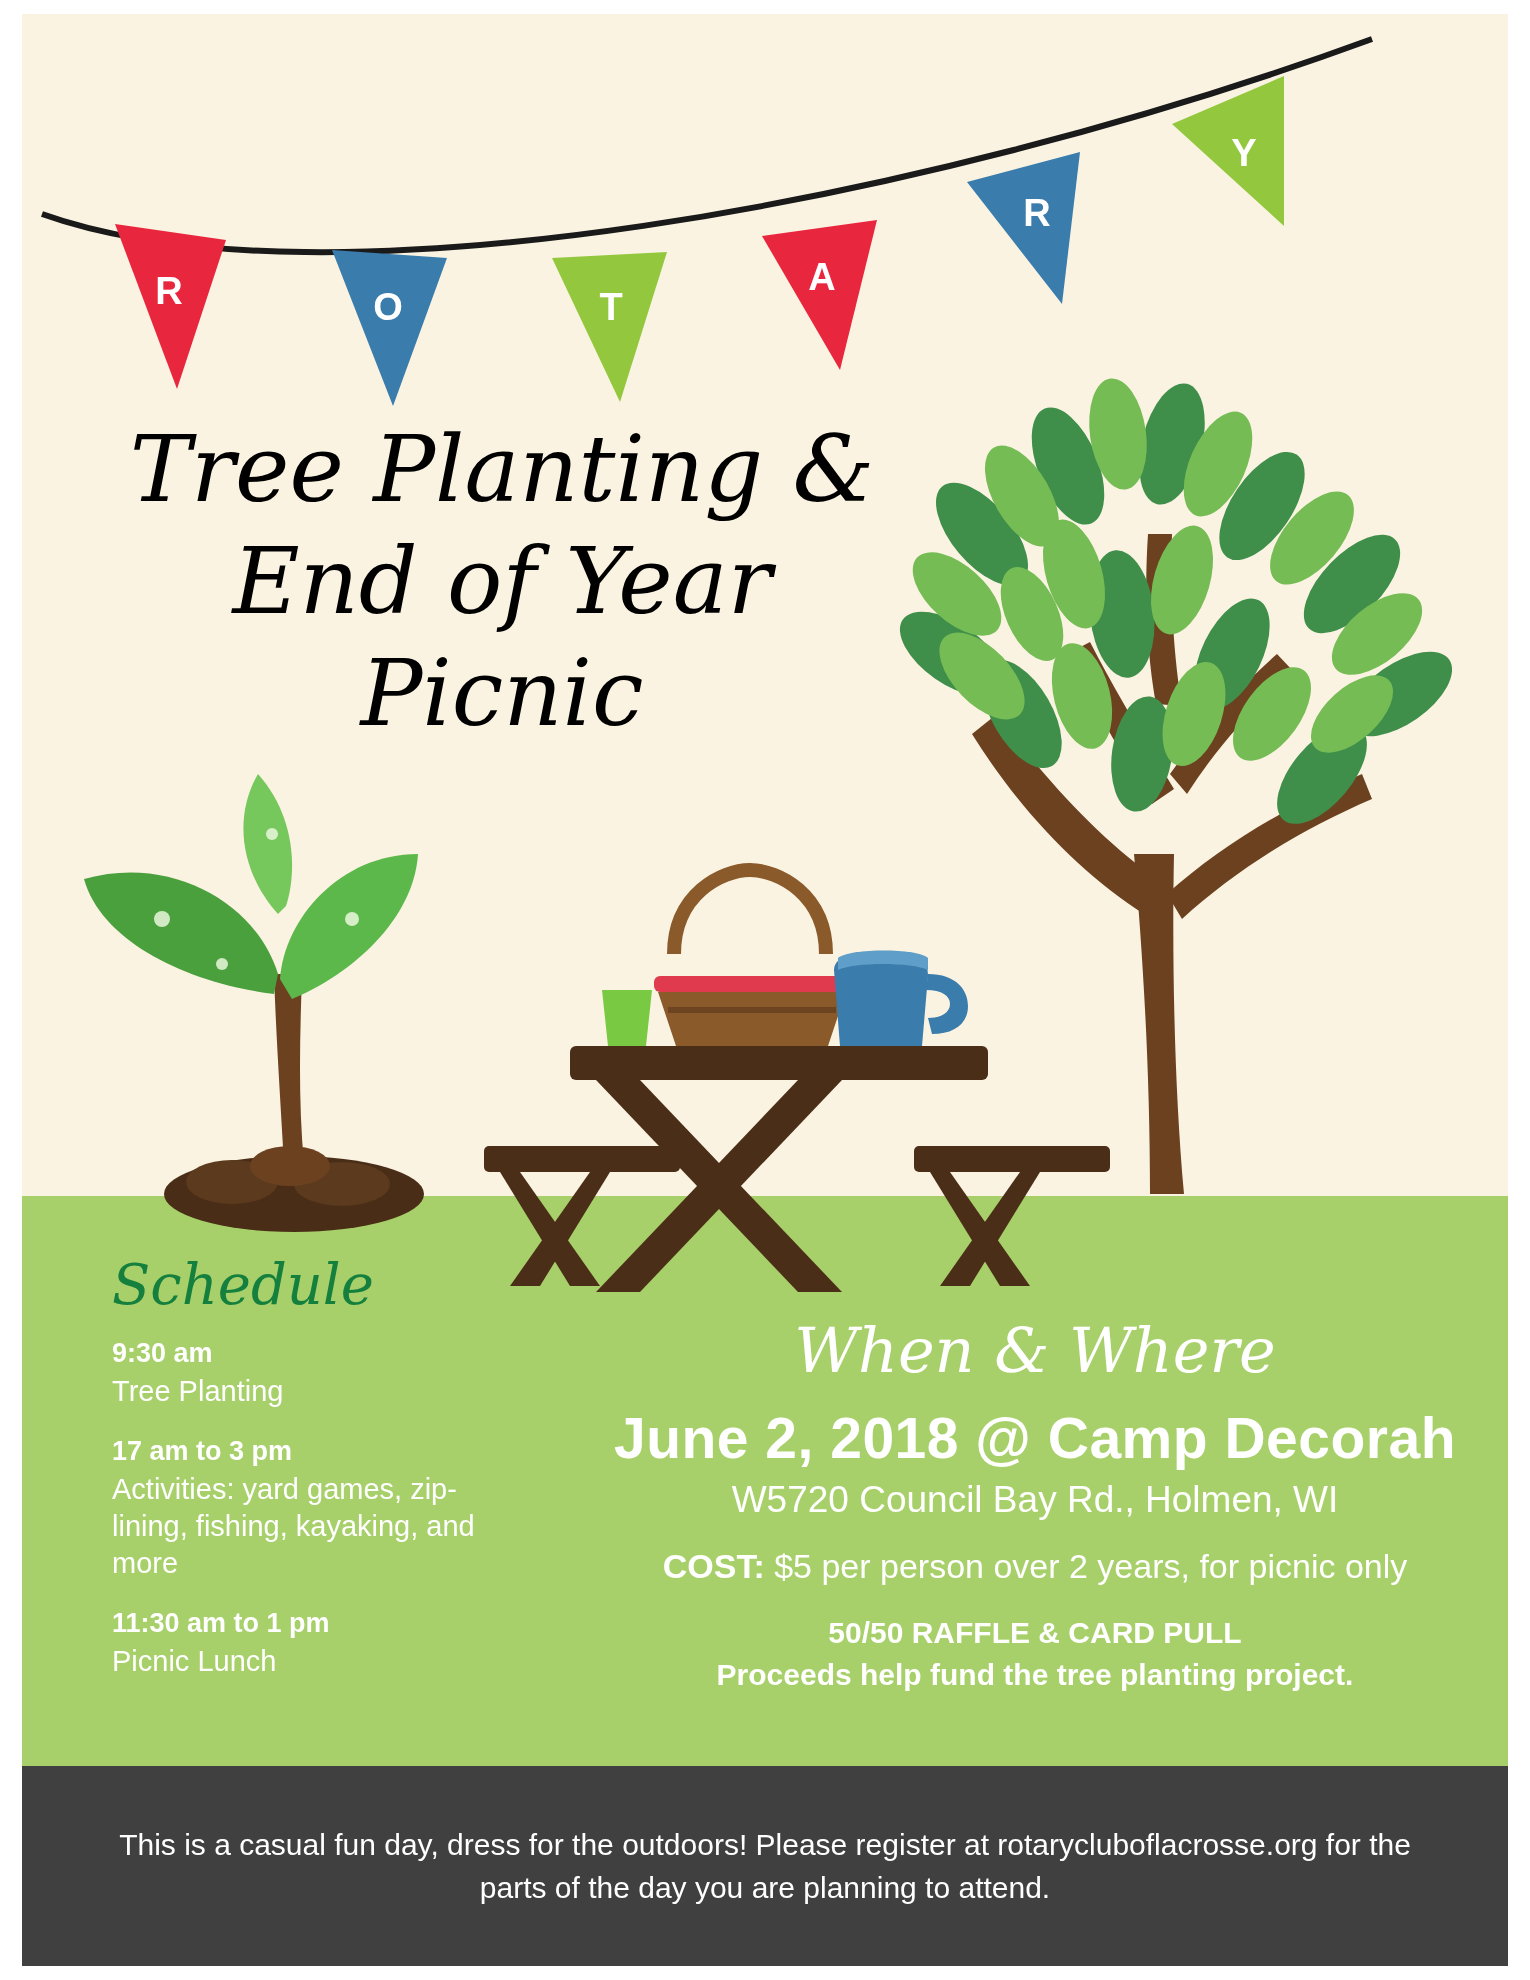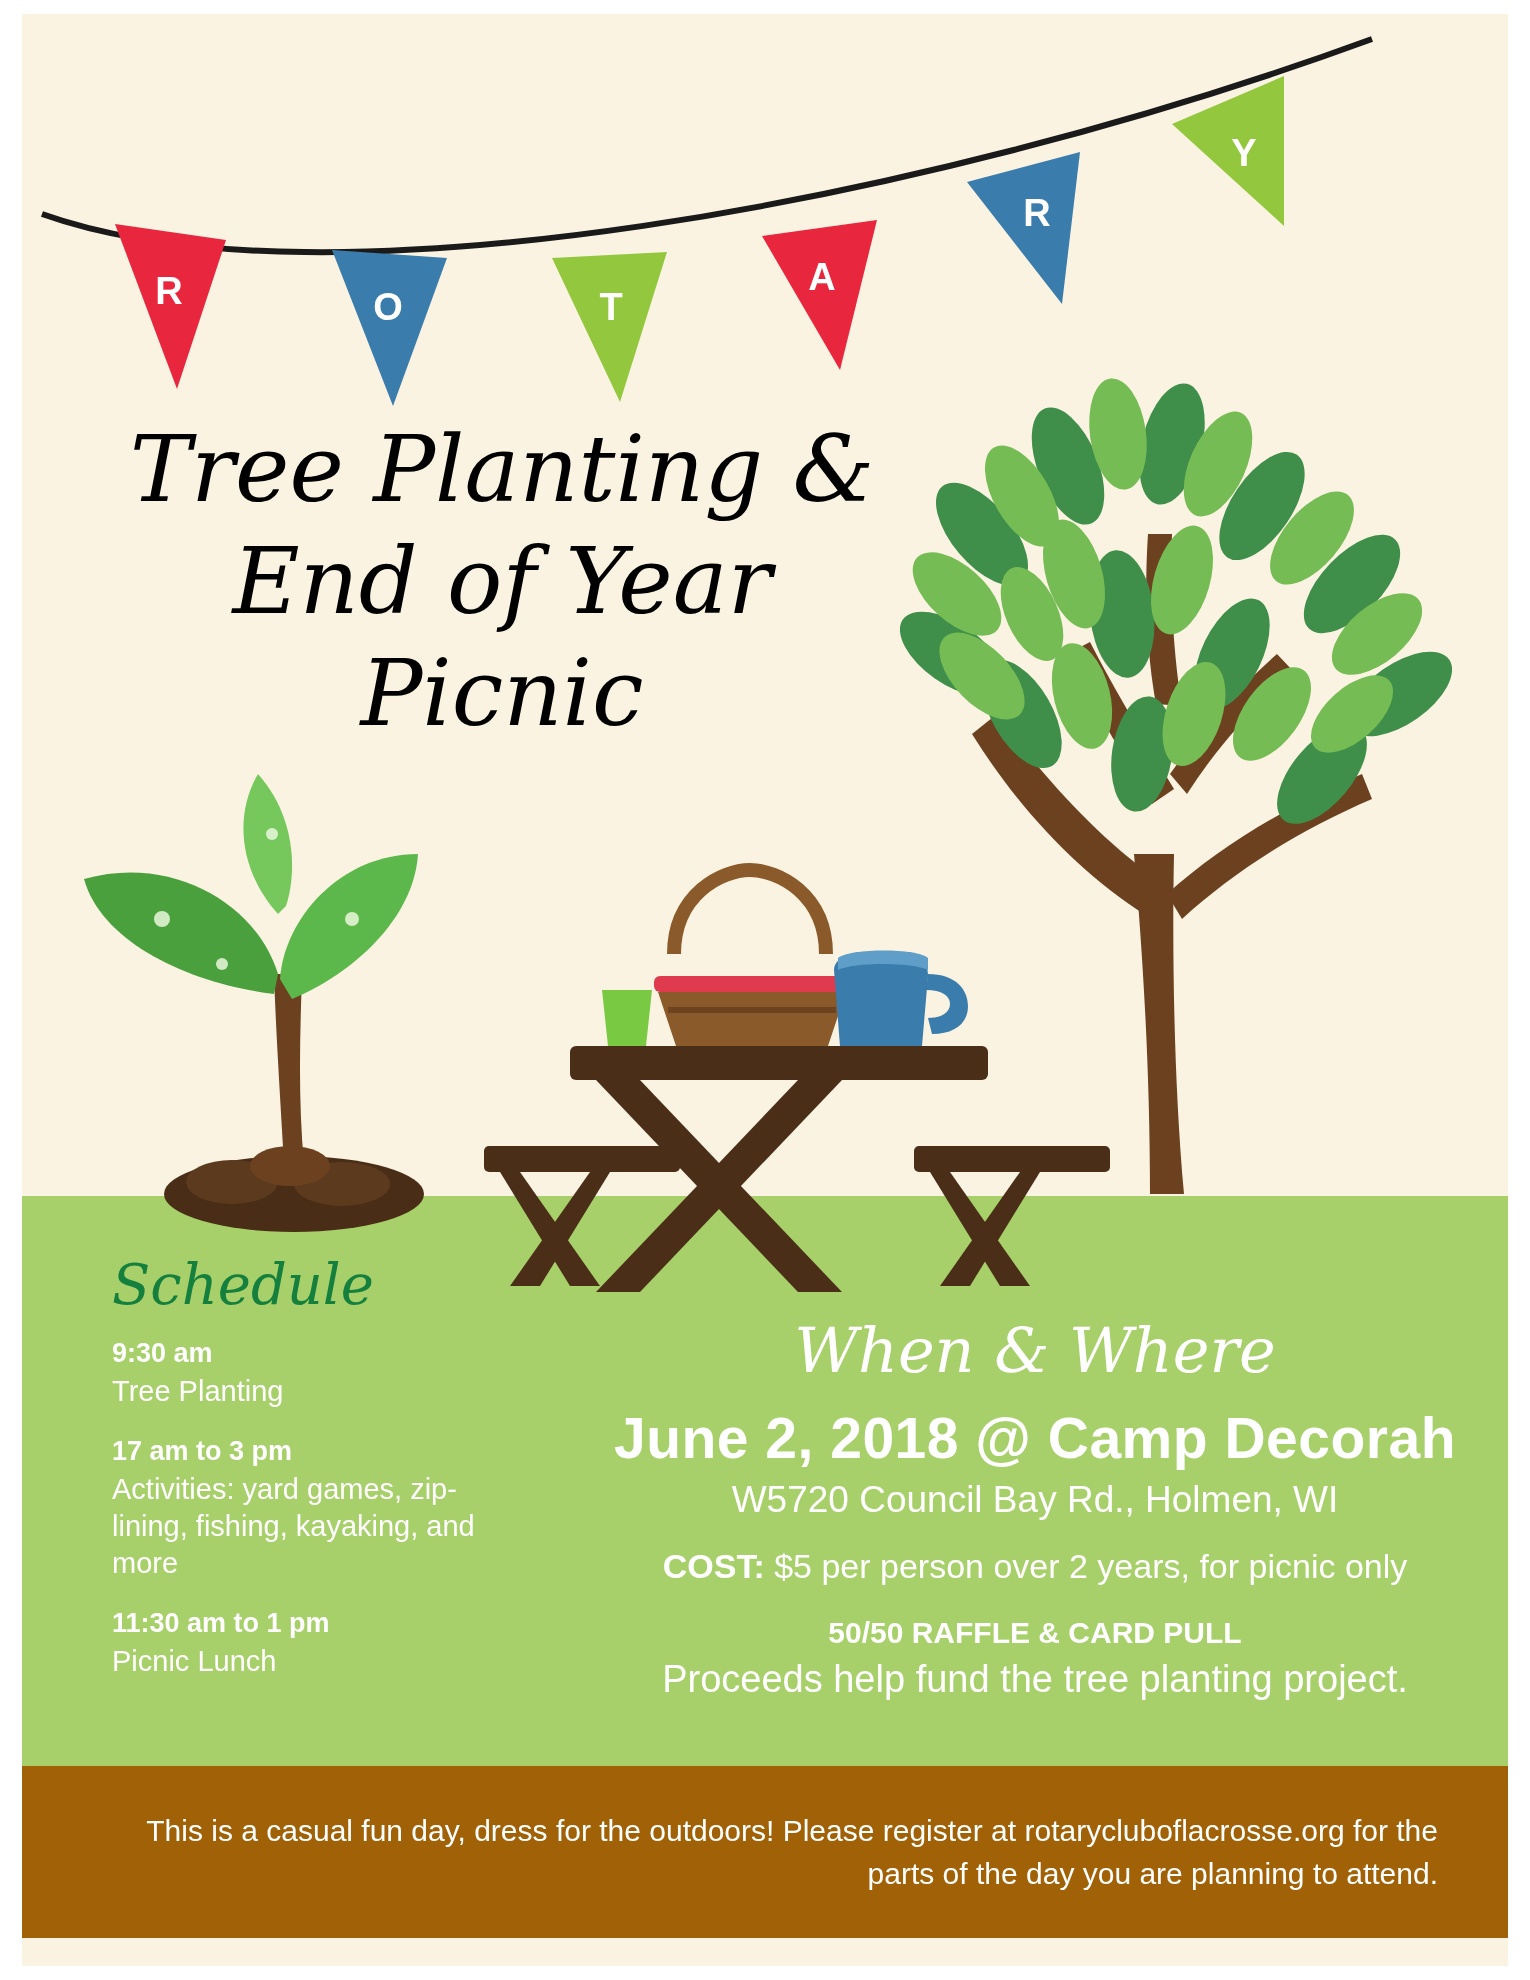--- a/index.html
+++ b/index.html
@@ -66,27 +66,27 @@
     width: 1486px;
     height: 570px;
     background: #a8d06a;
   }
   
   .footer {
     position: absolute;
     left: 0;
     top: 1752px;
     width: 1486px;
-    height: 172px;
-    background: #a16207;
+    height: 200px;
+    background: #404040;
     color: #ffffff;
     display: flex;
     align-items: center;
     justify-content: center;
-    text-align: right;
+    text-align: center;
   }
   .footer p {
     margin: 0;
     font-size: 30px;
     line-height: 1.45;
     padding: 0 70px;
     font-weight: 300;
   }
   
   .schedule {
@@ -146,22 +146,22 @@
     font-weight: 300;
     margin: 0 0 30px 0;
   }
   .ww-cost b { font-weight: bold; }
   .ww-raffle {
     font-size: 30px;
     font-weight: bold;
     margin: 0 0 4px 0;
   }
   .ww-proceeds {
-    font-size: 38px;
-    font-weight: 400;
+    font-size: 30px;
+    font-weight: 700;
     margin: 8px;
   }
   
   .art {
     position: absolute;
     left: 0;
     top: 0;
     width: 1486px;
     height: 1952px;
     pointer-events: none;

